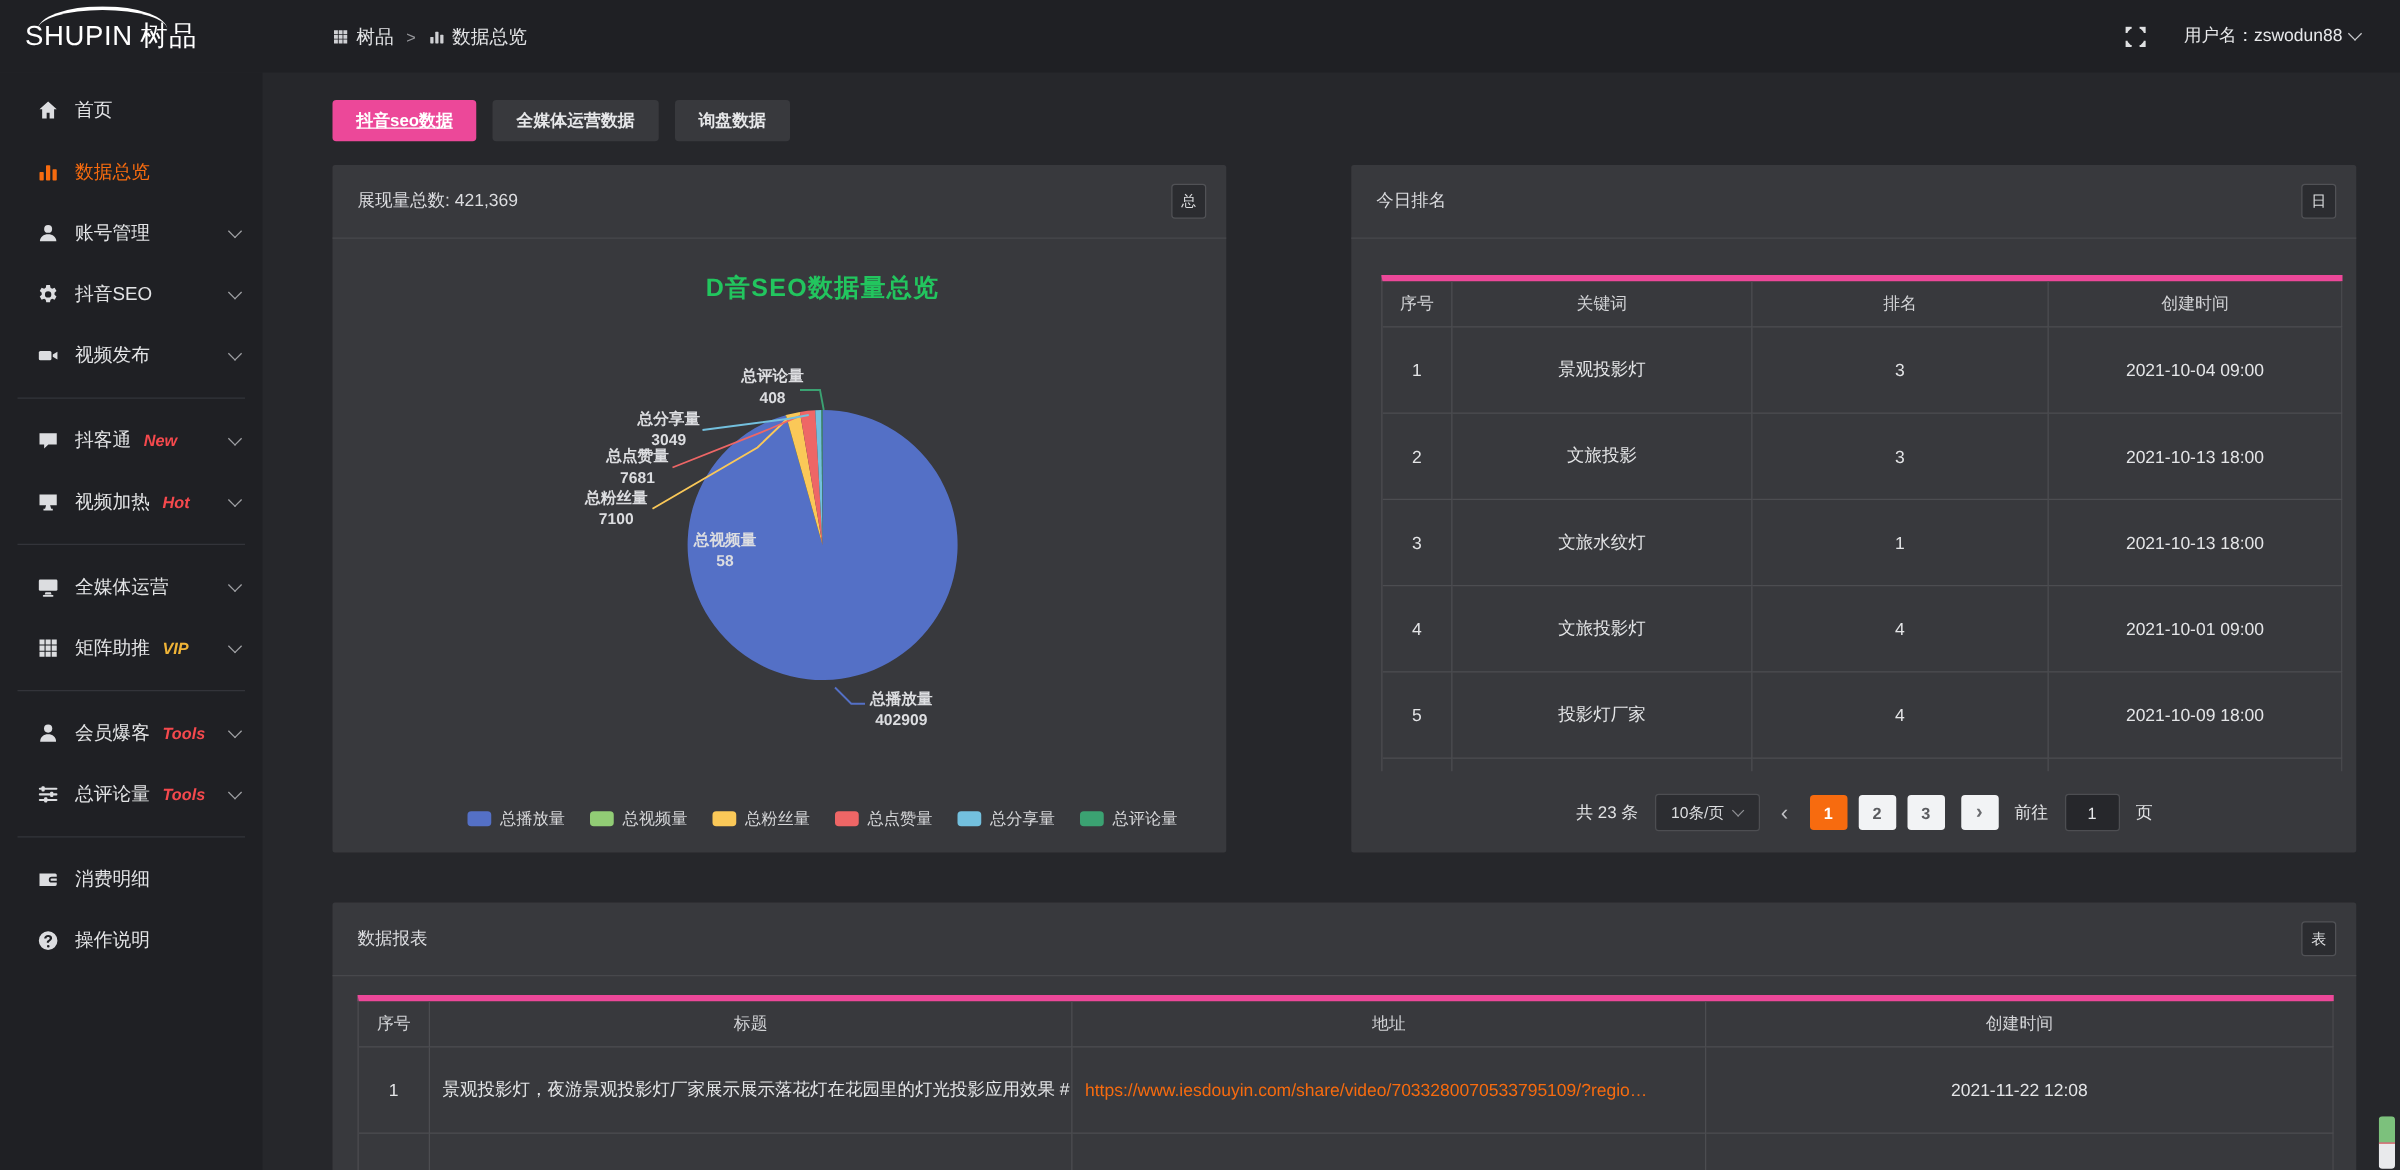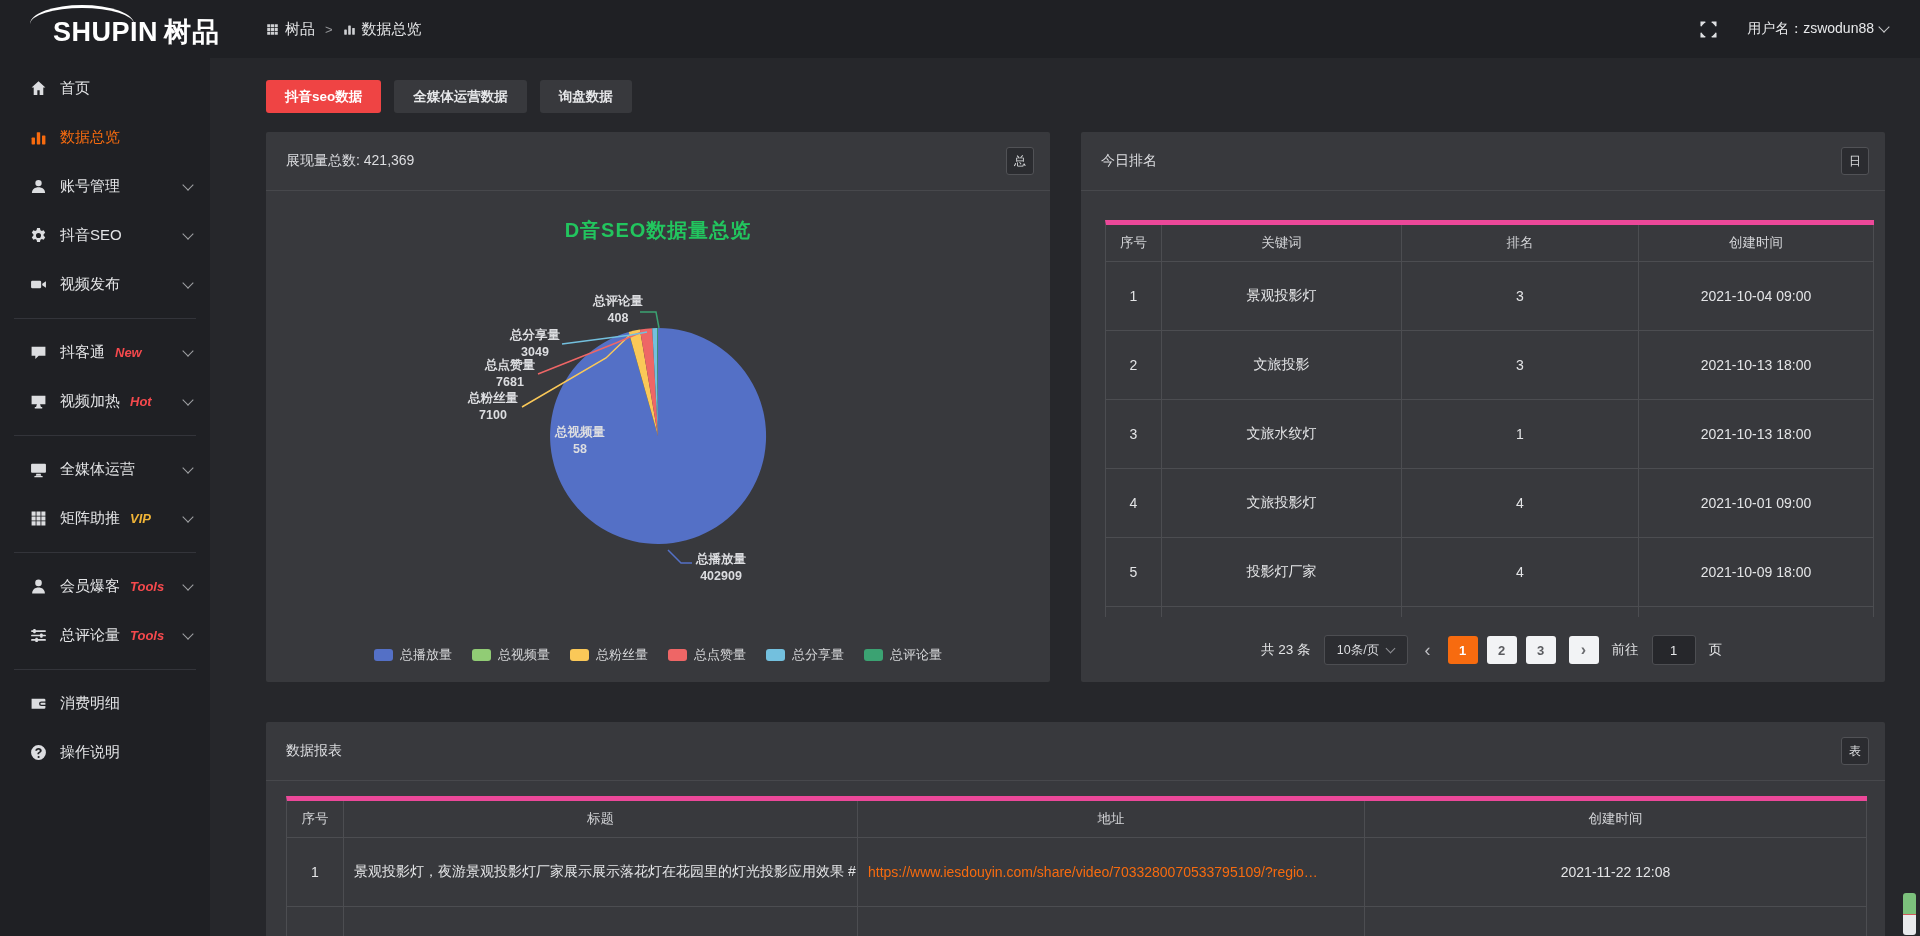--- a/index.html
+++ b/index.html
@@ -5,22 +5,22 @@
   html,body{margin:0;padding:0;background:#1a1b1e;}
   #stage{position:relative;width:1920px;height:936px;overflow:hidden;background:#26272b;
          font-family:"Liberation Sans","DejaVu Sans",sans-serif;color:#e6e7e9;}
 
   
   #topbar{position:absolute;left:0;top:0;width:1920px;height:58px;background:#1f2024;
           display:flex;align-items:center;z-index:5;}
   #logo{width:210px;height:58px;position:relative;flex:0 0 auto;}
   .logo-arc{position:absolute;top:5px;left:30px;width:104px;height:16px;
             border-top:3px solid #fff;border-radius:50% 50% 0 0 / 100% 100% 0 0;}
-  .logo-text{position:absolute;left:20px;top:14px;font-size:27px;font-weight:700;color:#fff;
-             letter-spacing:.5px;white-space:nowrap;margin-left:33px;}
+  .logo-text{position:absolute;left:20px;top:14px;font-size:22px;font-weight:400;color:#fff;
+             letter-spacing:.5px;white-space:nowrap;}
   .logo-text .cn{margin-left:6px;letter-spacing:1px;}
   #crumb{display:flex;align-items:center;margin-left:56px;font-size:15px;color:#e3e4e6;gap:8px;}
   #crumb .sep{color:#96979b;font-size:13px;margin:0 2px;}
   .crumb-item{display:flex;align-items:center;gap:6px;}
   #top-right{margin-left:auto;display:flex;align-items:center;gap:30px;padding-right:32px;}
   #username{display:flex;align-items:center;gap:6px;font-size:14px;color:#e8e9eb;cursor:pointer;}
   .chev{display:inline-block;width:7px;height:7px;border-right:1.5px solid #c9cacd;
         border-bottom:1.5px solid #c9cacd;transform:rotate(45deg);margin-top:-4px;}
 
   
@@ -38,31 +38,31 @@
   .sb-divider{height:1px;background:#33343a;margin:9px 14px;}
 
   
   .mi{display:inline-flex;align-items:center;justify-content:center;}
   .mi svg{width:100%;height:100%;fill:currentColor;}
 
   
   #tabs{position:absolute;left:266px;top:80px;display:flex;gap:13px;}
   .tab{height:33px;display:inline-flex;align-items:center;padding:0 19px;border-radius:3px;
        background:#38393d;color:#e6e7e9;font-size:13.5px;font-weight:700;cursor:pointer;white-space:nowrap;}
-  .tab.active{background:#ef4444;color:#fff;}
+  .tab.active{background:#ec4899;color:#fff;text-decoration:underline;}
 
   
   .panel{position:absolute;background:#38393d;border-radius:2px;}
   .panel-head{height:58px;display:flex;align-items:center;justify-content:space-between;
               padding:0 16px 0 20px;border-bottom:1px solid #47484c;}
   .panel-title{font-size:14px;color:#dcdde0;}
   .corner-btn{width:26px;height:26px;background:#2b2c30;border:1px solid #515256;border-radius:3px;
               color:#dddee0;font-size:12px;display:flex;align-items:center;justify-content:center;cursor:pointer;}
 
-  #panel-chart{left:266px;top:132px;width:784px;height:550px;}
+  #panel-chart{left:266px;top:132px;width:715px;height:550px;}
   #panel-rank{left:1081px;top:132px;width:804px;height:550px;}
   #panel-report{left:266px;top:722px;width:1619px;height:320px;}
 
   
   #chart-area{position:absolute;left:0;top:59px;width:784px;height:491px;}
   #chart-title{position:absolute;left:0;top:26px;width:784px;text-align:center;font-size:20px;
                font-weight:600;color:#22c55e;letter-spacing:1px;}
   #pie-svg{position:absolute;left:0;top:0;}
   .pie-label{position:absolute;width:140px;text-align:center;font-size:12.5px;font-weight:600;
              color:#dcdde0;line-height:17px;white-space:nowrap;}

